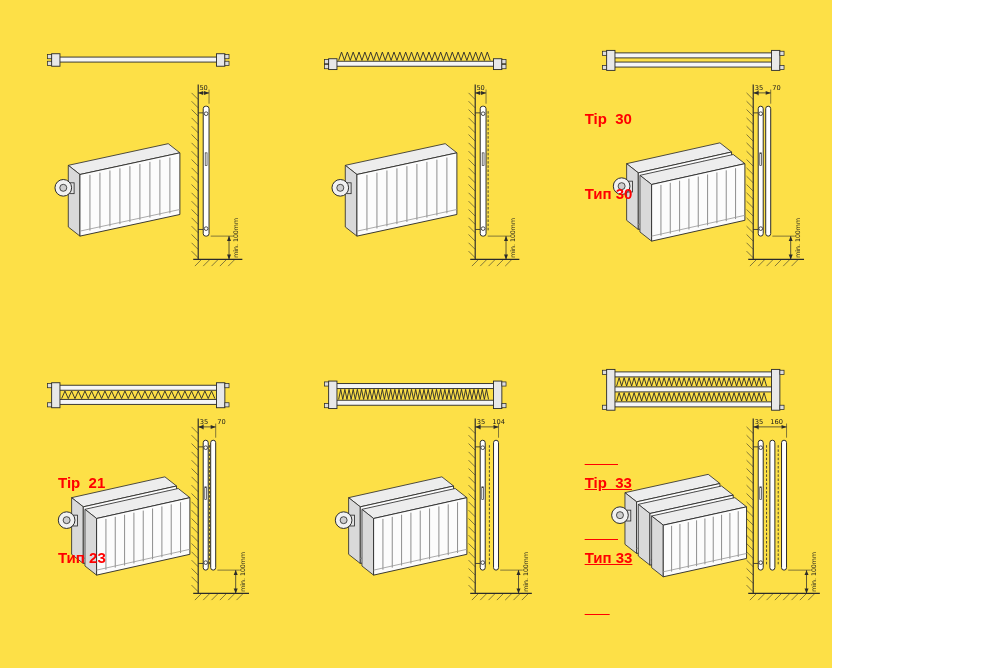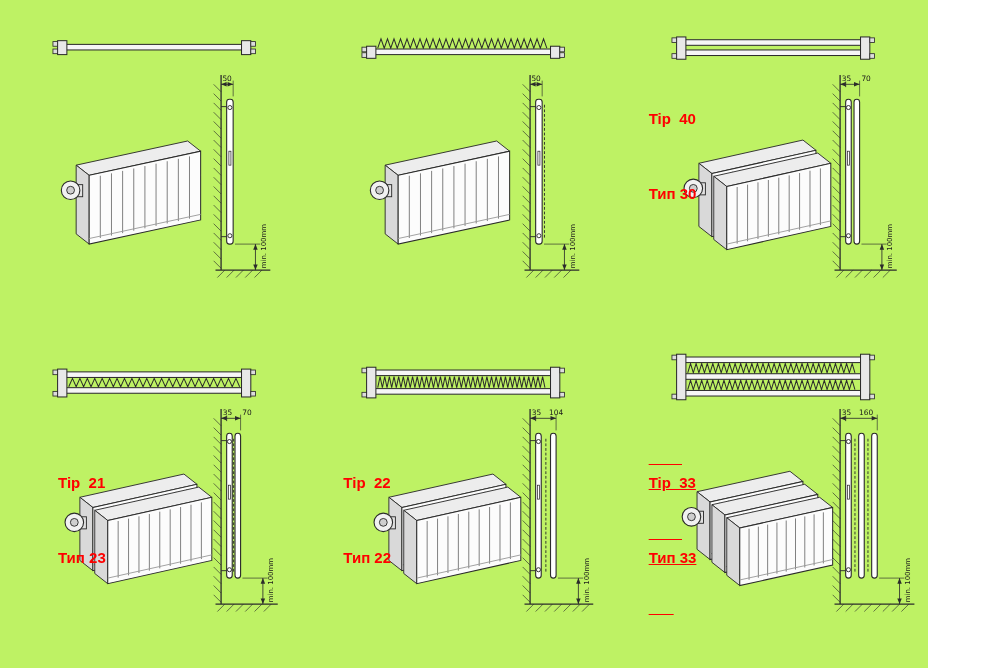--- a/index.html
+++ b/index.html
@@ -1,16 +1,16 @@
 <!DOCTYPE html>
 <html><head>
 <meta charset="utf-8">
 <style>
   html,body{margin:0;padding:0;background:#fff;}
-  .page{position:relative;width:928px;height:668px;background:#bef264;overflow:hidden;
+  .page{position:relative;width:832px;height:668px;background:#fde047;overflow:hidden;
         font-family:"Liberation Sans",sans-serif;}
   .grid{position:absolute;inset:0;display:grid;
         grid-template-columns:repeat(3,1fr);grid-template-rows:repeat(2,1fr);}
   .panel{position:relative;}
   .panel svg{position:absolute;inset:0;width:100%;height:100%;}
   .labels{position:absolute;z-index:2;font-weight:bold;font-size:15px;line-height:25px;white-space:pre;}
   .row1 .labels{top:56px;}
   .row2 .labels{top:86px;}
   .panel:nth-child(3n+1) .labels{left:58px;}
   .panel:nth-child(3n+2) .labels{left:34px;}
@@ -265,21 +265,21 @@
             <line x1="232" y1="278" x2="299" y2="278" stroke="#2b2b2b" stroke-width="1.4"></line>
             <line x1="242" y1="278" x2="234" y2="286" stroke="#2b2b2b" stroke-width="0.7"></line>
             <line x1="252" y1="278" x2="244" y2="286" stroke="#2b2b2b" stroke-width="0.7"></line>
             <line x1="262" y1="278" x2="254" y2="286" stroke="#2b2b2b" stroke-width="0.7"></line>
             <line x1="272" y1="278" x2="264" y2="286" stroke="#2b2b2b" stroke-width="0.7"></line>
             <line x1="282" y1="278" x2="274" y2="286" stroke="#2b2b2b" stroke-width="0.7"></line>
             <line x1="292" y1="278" x2="284" y2="286" stroke="#2b2b2b" stroke-width="0.7"></line>
           </g>
         </svg>
       <div class="labels" style="color: rgb(255, 0, 0);">
-        <div>Tip  40</div>
+        <div>Tip  30</div>
         <div>Тип 30</div>
       </div>
     </div>
 
     <div class="panel row2">
       <svg viewBox="0 0 333 334">
           <g>
             <path d="M74 44 L78 35 L82 44 L86 35 L90 44 L94 35 L98 44 L102 35 L106 44 L110 35 L114 44 L118 35 L122 44 L126 35 L130 44 L134 35 L138 44 L142 35 L146 44 L150 35 L154 44 L158 35 L162 44 L166 35 L170 44 L174 35 L178 44 L182 35 L186 44 L190 35 L194 44 L198 35 L202 44 L206 35 L210 44 L214 35 L218 44 L222 35 L226 44 L230 35 L234 44 L238 35 L242 44 L246 35 L250 44 L254 35 L258 44" fill="none" stroke="#2b2b2b" stroke-width="1.1"></path>
             <rect x="70" y="28" width="192" height="6" fill="#f6f6f6" stroke="#2b2b2b" stroke-width="1.1"></rect>
             <rect x="70" y="45" width="192" height="6" fill="#f6f6f6" stroke="#2b2b2b" stroke-width="1.1"></rect>
@@ -467,24 +467,20 @@
             <line x1="232" y1="278" x2="306" y2="278" stroke="#2b2b2b" stroke-width="1.4"></line>
             <line x1="242" y1="278" x2="234" y2="286" stroke="#2b2b2b" stroke-width="0.7"></line>
             <line x1="252" y1="278" x2="244" y2="286" stroke="#2b2b2b" stroke-width="0.7"></line>
             <line x1="262" y1="278" x2="254" y2="286" stroke="#2b2b2b" stroke-width="0.7"></line>
             <line x1="272" y1="278" x2="264" y2="286" stroke="#2b2b2b" stroke-width="0.7"></line>
             <line x1="282" y1="278" x2="274" y2="286" stroke="#2b2b2b" stroke-width="0.7"></line>
             <line x1="292" y1="278" x2="284" y2="286" stroke="#2b2b2b" stroke-width="0.7"></line>
             <line x1="302" y1="278" x2="294" y2="286" stroke="#2b2b2b" stroke-width="0.7"></line>
           </g>
         </svg>
-      <div class="labels" style="color: rgb(255, 0, 0);">
-        <div>Tip  22</div>
-        <div>Тип 22</div>
-      </div>
     </div>
 
     <div class="panel row2">
       <svg viewBox="0 0 333 334">
           <g>
             <path d="M74 29 L77 19 L80 29 L83 19 L86 29 L89 19 L92 29 L95 19 L98 29 L101 19 L104 29 L107 19 L110 29 L113 19 L116 29 L119 19 L122 29 L125 19 L128 29 L131 19 L134 29 L137 19 L140 29 L143 19 L146 29 L149 19 L152 29 L155 19 L158 29 L161 19 L164 29 L167 19 L170 29 L173 19 L176 29 L179 19 L182 29 L185 19 L188 29 L191 19 L194 29 L197 19 L200 29 L203 19 L206 29 L209 19 L212 29 L215 19 L218 29 L221 19 L224 29 L227 19 L230 29 L233 19 L236 29 L239 19 L242 29 L245 19 L248 29 L251 19 L254 29" fill="none" stroke="#2b2b2b" stroke-width="1.1"></path>
             <path d="M74 47 L77 37 L80 47 L83 37 L86 47 L89 37 L92 47 L95 37 L98 47 L101 37 L104 47 L107 37 L110 47 L113 37 L116 47 L119 37 L122 47 L125 37 L128 47 L131 37 L134 47 L137 37 L140 47 L143 37 L146 47 L149 37 L152 47 L155 37 L158 47 L161 37 L164 47 L167 37 L170 47 L173 37 L176 47 L179 37 L182 47 L185 37 L188 47 L191 37 L194 47 L197 37 L200 47 L203 37 L206 47 L209 37 L212 47 L215 37 L218 47 L221 37 L224 47 L227 37 L230 47 L233 37 L236 47 L239 37 L242 47 L245 37 L248 47 L251 37 L254 47" fill="none" stroke="#2b2b2b" stroke-width="1.1"></path>
             <rect x="70" y="12" width="192" height="6" fill="#f6f6f6" stroke="#2b2b2b" stroke-width="1.1"></rect>
             <rect x="70" y="30" width="192" height="6" fill="#f6f6f6" stroke="#2b2b2b" stroke-width="1.1"></rect>
             <rect x="70" y="48" width="192" height="6" fill="#f6f6f6" stroke="#2b2b2b" stroke-width="1.1"></rect>

